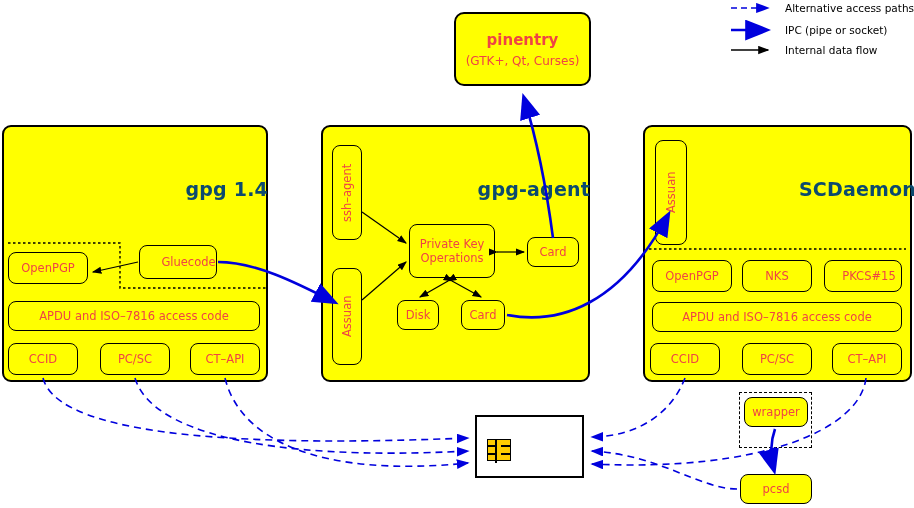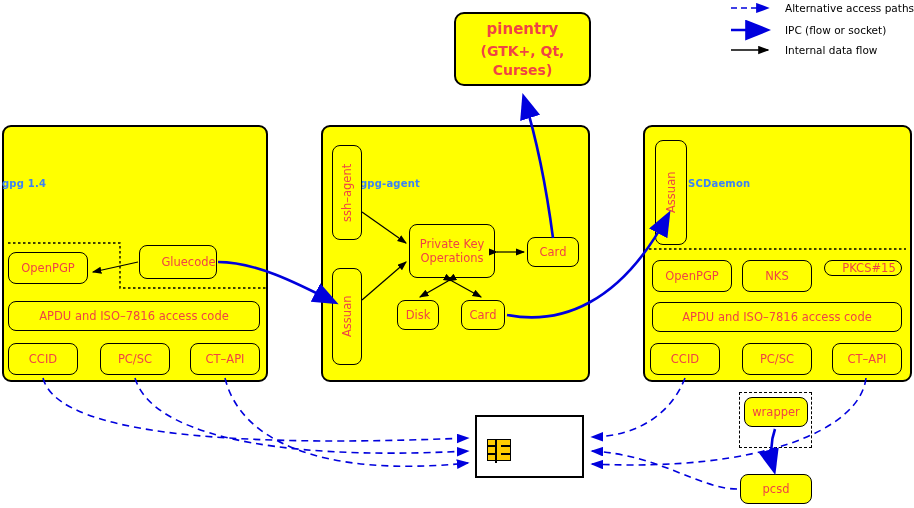--- a/index.html
+++ b/index.html
@@ -18,23 +18,23 @@
     box-sizing:border-box;
     display:flex;align-items:center;justify-content:center;
     text-align:center;
     color:#ef4444;
   }
   .bigbox{border-radius:9px;border-width:2.5px;}
   .subbox{border-radius:8px;border-width:1.6px;font-size:11.5px;}
   .title{
     position:absolute;
     font-weight:bold;
-    font-size:10px;
-    color:#3b82f6;
-    text-align:left;
+    font-size:19px;
+    color:#0c4a6e;
+    text-align:right;
     letter-spacing:.2px;
   }
   .vert{
     writing-mode:vertical-rl;
     transform:rotate(180deg);
     font-size:11.5px;
   }
   .card{
     position:absolute;
     background:#ffffff;
@@ -54,21 +54,21 @@
     box-sizing:border-box;
     background:transparent;
   }
   .legend-text{
     position:absolute;
     font-size:10.5px;
     color:#000;
     white-space:nowrap;
   }
   .two-line{line-height:1.35;}
-  .sub{font-size:14px;font-weight:bold;display:block;margin-top:3px;}
+  .sub{font-size:12px;font-weight:normal;display:block;margin-top:3px;}
 </style>
 </head>
 <body>
 
 <div id="root">
 
   <svg class="svg-layer">
     <defs>
       <marker id="mk-blue-sm" markerWidth="8" markerHeight="8" refX="7" refY="3" orient="auto">
         <path d="M0,0 L8,3 L0,6 z" fill="#0000dd"></path>
@@ -80,21 +80,21 @@
         <path d="M0,0 L8,3 L0,6 z" fill="#000000"></path>
       </marker>
     </defs>
 
     <line x1="731" y1="8" x2="768" y2="8" stroke="#0000dd" stroke-width="1.7" stroke-dasharray="6,4" marker-end="url(#mk-blue-sm)"></line>
     <line x1="731" y1="30" x2="766" y2="30" stroke="#0000dd" stroke-width="2.6" marker-end="url(#mk-blue-big)"></line>
     <line x1="731" y1="50" x2="768" y2="50" stroke="#000000" stroke-width="1.4" marker-end="url(#mk-black-sm)"></line>
   </svg>
 
   <div class="legend-text" style="left:785px;top:2px;">Alternative access paths</div>
-  <div class="legend-text" style="left:785px;top:24px;">IPC (flow or socket)</div>
+  <div class="legend-text" style="left:785px;top:24px;">IPC (pipe or socket)</div>
   <div class="legend-text" style="left:785px;top:44px;">Internal data flow</div>
 
   <div class="box bigbox" style="left:454px;top:12px;width:137px;height:74px;border-radius:10px;">
     <div class="two-line">
       <span style="font-weight:bold;font-size:15px;">pinentry</span>
       <span class="sub">(GTK+, Qt, Curses)</span>
     </div>
   </div>
 
   <div class="box bigbox" style="left:2px;top:125px;width:266px;height:257px;justify-content:flex-start;align-items:flex-start;"></div>
@@ -147,21 +147,21 @@
   <div class="title" style="left:688px;top:178px;width:228px;">SCDaemon</div>
 
   <div class="box subbox vert" style="left:655px;top:140px;width:32px;height:105px;">Assuan</div>
 
   <svg class="svg-layer">
     <line x1="649" y1="249" x2="906" y2="249" stroke="#000" stroke-width="1.4" stroke-dasharray="2.5,2.5"></line>
   </svg>
 
   <div class="box subbox" style="left:652px;top:260px;width:80px;height:32px;">OpenPGP</div>
   <div class="box subbox" style="left:742px;top:260px;width:70px;height:32px;">NKS</div>
-  <div class="box subbox" style="left:824px;top:260px;width:78px;height:16px;padding-left:12px;">PKCS#15</div>
+  <div class="box subbox" style="left:824px;top:260px;width:78px;height:32px;padding-left:12px;">PKCS#15</div>
 
   <div class="box subbox" style="left:652px;top:302px;width:250px;height:30px;">APDU and ISO–7816 access code</div>
 
   <div class="box subbox" style="left:650px;top:343px;width:70px;height:32px;">CCID</div>
   <div class="box subbox" style="left:742px;top:343px;width:70px;height:32px;">PC/SC</div>
   <div class="box subbox" style="left:832px;top:343px;width:70px;height:32px;">CT–API</div>
 
   <div class="card" style="left:475px;top:415px;width:109px;height:63px;">
     <div class="chip" style="left:10px;top:22px;width:24px;height:22px;">
       <i style="left:7px;top:-1px;width:2px;height:24px;"></i>

